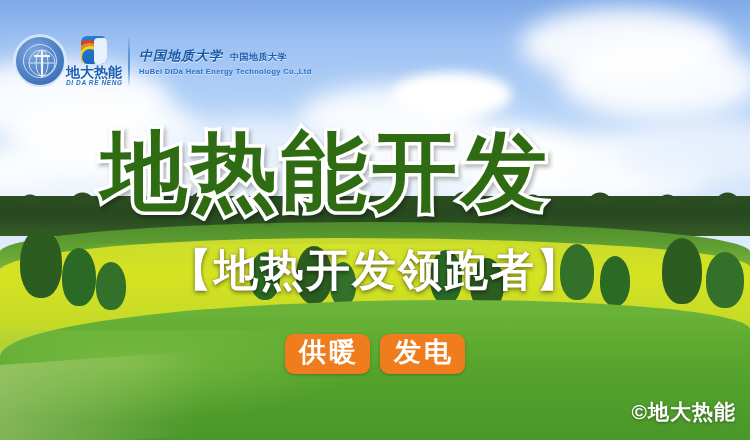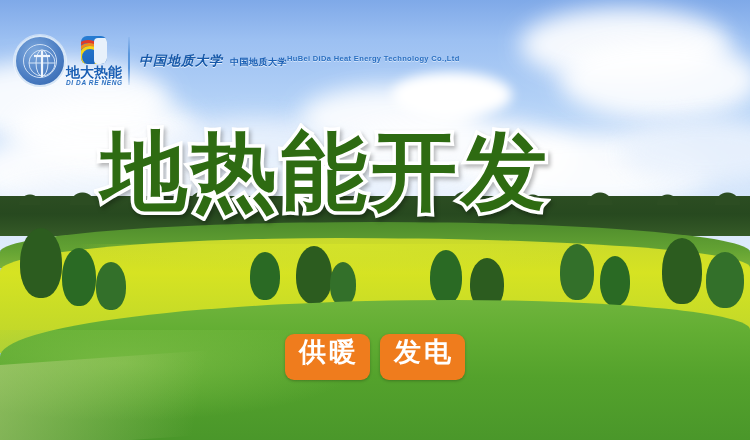--- a/index.html
+++ b/index.html
@@ -131,21 +131,21 @@
   .logopinyin{
     font-size:6.5px;font-weight:bold;color:#2a6fc0;letter-spacing:.6px;
     font-style:italic;line-height:1.1;white-space:nowrap;
   }
 
   .vdivider{
     width:2px;height:48px;margin:0 9px 0 6px;flex:0 0 auto;
     background:linear-gradient(180deg,rgba(90,150,220,.15),#5a96dc 35%,#5a96dc 65%,rgba(90,150,220,.15));
   }
 
-  .orgtext{display:flex;flex-direction:row;justify-content:center;}
+  .orgtext{display:flex;flex-direction:column;justify-content:center;}
   .line1{display:flex;align-items:baseline;gap:7px;white-space:nowrap;}
   .univ{
     font-family:"Liberation Serif","DejaVu Serif",serif;
     font-size:13px;font-weight:bold;color:#1658a8;font-style:italic;
     letter-spacing:1px;
     text-shadow:0 1px 0 rgba(255,255,255,.7);
   }
   .inst{
     font-size:9px;font-weight:bold;color:#1a5fb4;letter-spacing:.5px;
     text-shadow:0 1px 0 rgba(255,255,255,.7);
@@ -179,21 +179,21 @@
   }
 
   
   .tags{
     position:absolute;left:0;top:334px;width:750px;
     display:flex;justify-content:center;align-items:center;gap:10px;
   }
   .tag{
     background:#ef7c1d;color:#ffffff;
     font-size:27px;font-weight:bold;letter-spacing:3px;
-    padding:3px 11px 11px 14px;border-radius:9px;line-height:1.18;
+    padding:3px 11px 5px 14px;border-radius:9px;line-height:1.18;
     box-shadow:0 1px 3px rgba(0,0,0,.25);
     white-space:nowrap;
   }
 
   
   .watermark{
     position:absolute;right:14px;bottom:14px;
     color:#ffffff;font-size:21px;font-weight:bold;letter-spacing:1px;
     text-shadow:0 1px 3px rgba(0,0,0,.4);
     white-space:nowrap;
@@ -276,20 +276,22 @@
     <div class="orgtext">
       <div class="line1">
         <span class="univ">中国地质大学</span>
         <span class="inst">中国地质大学</span>
       </div>
       <div class="companyen">HuBei DiDa Heat Energy Technology Co.,Ltd</div>
     </div>
   </div>
 
   <div class="headline">地热能开发</div>
+  <div class="subline">【地热开发领跑者】</div>
 
   <div class="tags">
     <span class="tag">供暖</span>
     <span class="tag">发电</span>
   </div>
 
+  <div class="watermark">©地大热能</div>
 
 </div>
 
 </body></html>

